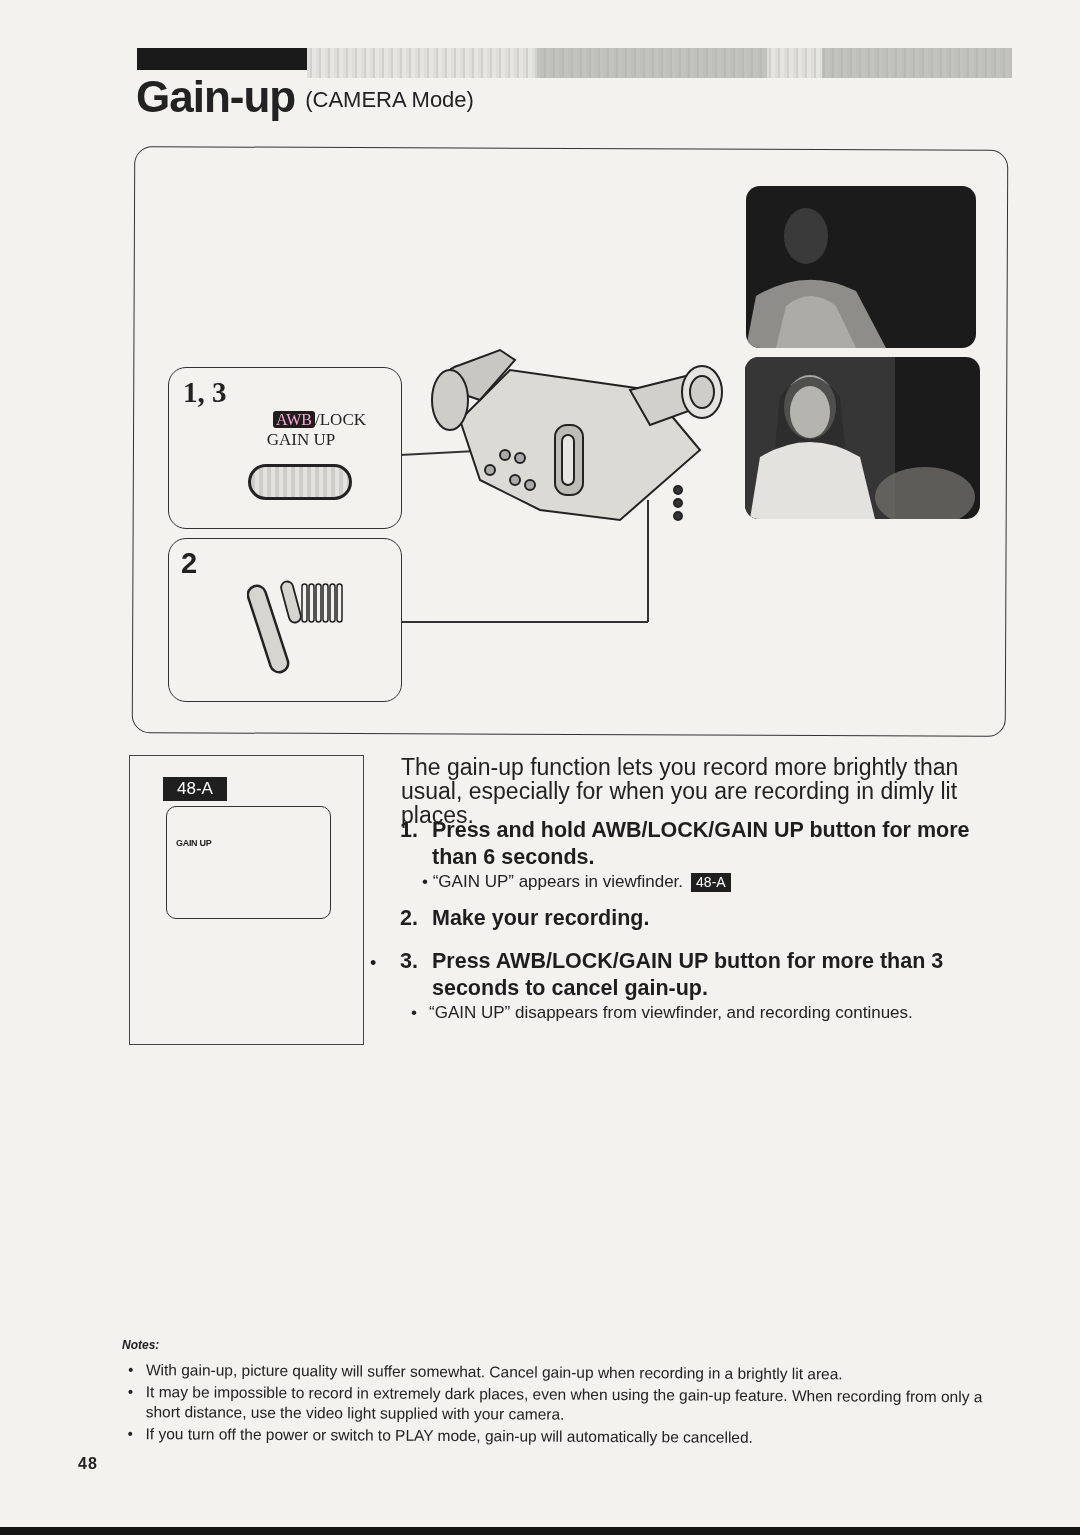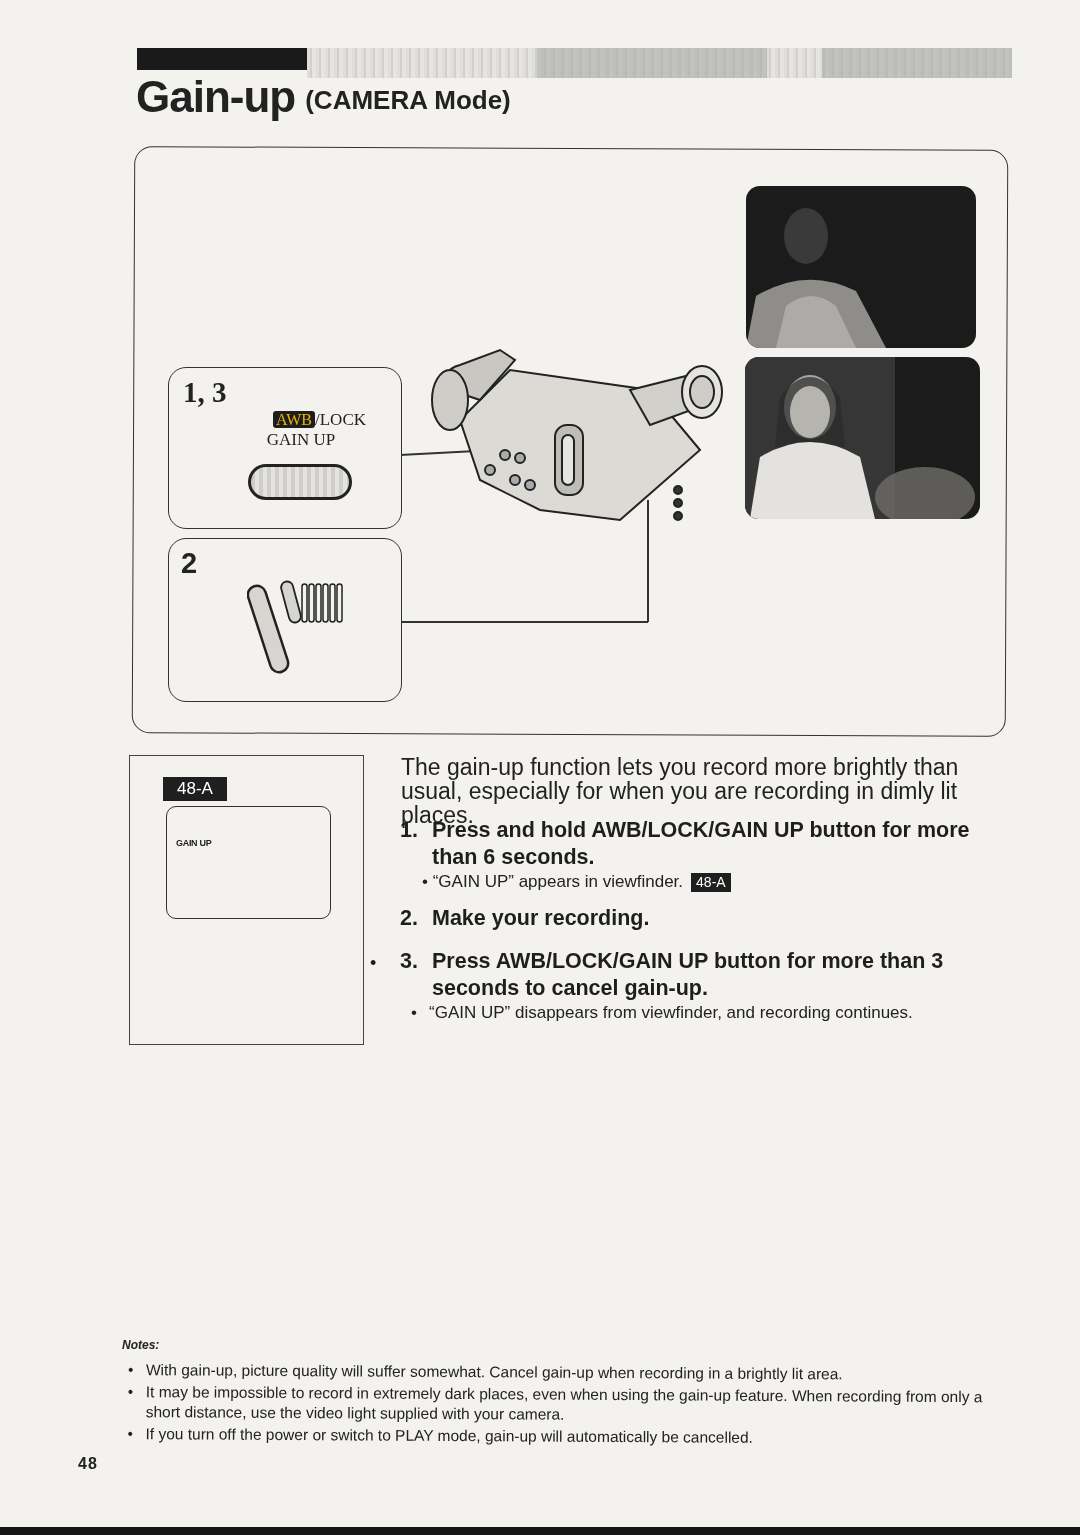--- a/index.html
+++ b/index.html
@@ -10,31 +10,31 @@
   }
   .abs { position:absolute; }
   
   .hdr-bar-dark { left:137px; top:48px; width:170px; height:22px; background:#1a1a1a; }
   .hdr-bar-noise { left:307px; top:48px; width:705px; height:30px;
     background: repeating-linear-gradient(90deg, #d8d7d3 0 3px, #c6c5c0 3px 5px, #e1e0dc 5px 9px);
     opacity:.75; }
   .hdr-bar-noise .dk1 { position:absolute; left:230px; top:0; width:230px; height:100%; background:#8d8c88; opacity:.55; }
   .hdr-bar-noise .dk2 { position:absolute; left:515px; top:0; width:190px; height:100%; background:#8d8c88; opacity:.55; }
   .title { left:136px; top:72px; font-size:44px; font-weight:bold; letter-spacing:-1px; color:#222; white-space:nowrap; }
-  .title .sub { font-size:26px; font-weight:bold; letter-spacing:0; margin-left:10px; vertical-align:middle; }
+  .title .sub { font-size:22px; font-weight:normal; letter-spacing:0; margin-left:10px; vertical-align:middle; }
 
   
   .frame { left:133px; top:148px; width:872px; height:585px; border:1.5px solid #333; border-radius:18px;
     transform:rotate(0.25deg); }
   .callout { border:1.5px solid #333; border-radius:18px; background:#f3f2ef; }
   .co1 { left:168px; top:367px; width:232px; height:160px;font-family:Liberation Serif, serif; }
   .co2 { left:168px; top:538px; width:232px; height:162px; }
   .step-num { font-size:29px; font-weight:bold; color:#222; }
   .awb-lbl { font-size:17px; color:#222; text-align:center; line-height:20px; }
-  .awb-badge { background:#1e1e1e; color:#eab308; padding:0 3px; border-radius:3px; font-size:16px;margin-left:37px; }
+  .awb-badge { background:#1e1e1e; color:#f9a8d4; padding:0 3px; border-radius:3px; font-size:16px;margin-left:37px; }
   .oval-btn { width:98px; height:30px; border:3px solid #222; border-radius:18px;
     background:repeating-linear-gradient(90deg,#cfcdc8 0 4px,#e4e3df 4px 8px); }
   .photo { background:#1b1b1b; border-radius:14px; overflow:hidden; }
   .photo1 { left:746px; top:186px; width:230px; height:162px; }
   .photo2 { left:745px; top:357px; width:235px; height:162px; }
   .line { background:#333; }
 
   
   .vf-panel { left:129px; top:755px; width:233px; height:288px; border:1px solid #444; }
   .vf-badge { left:163px; top:777px; width:64px; height:24px; background:#1f1f1f; color:#fff;

